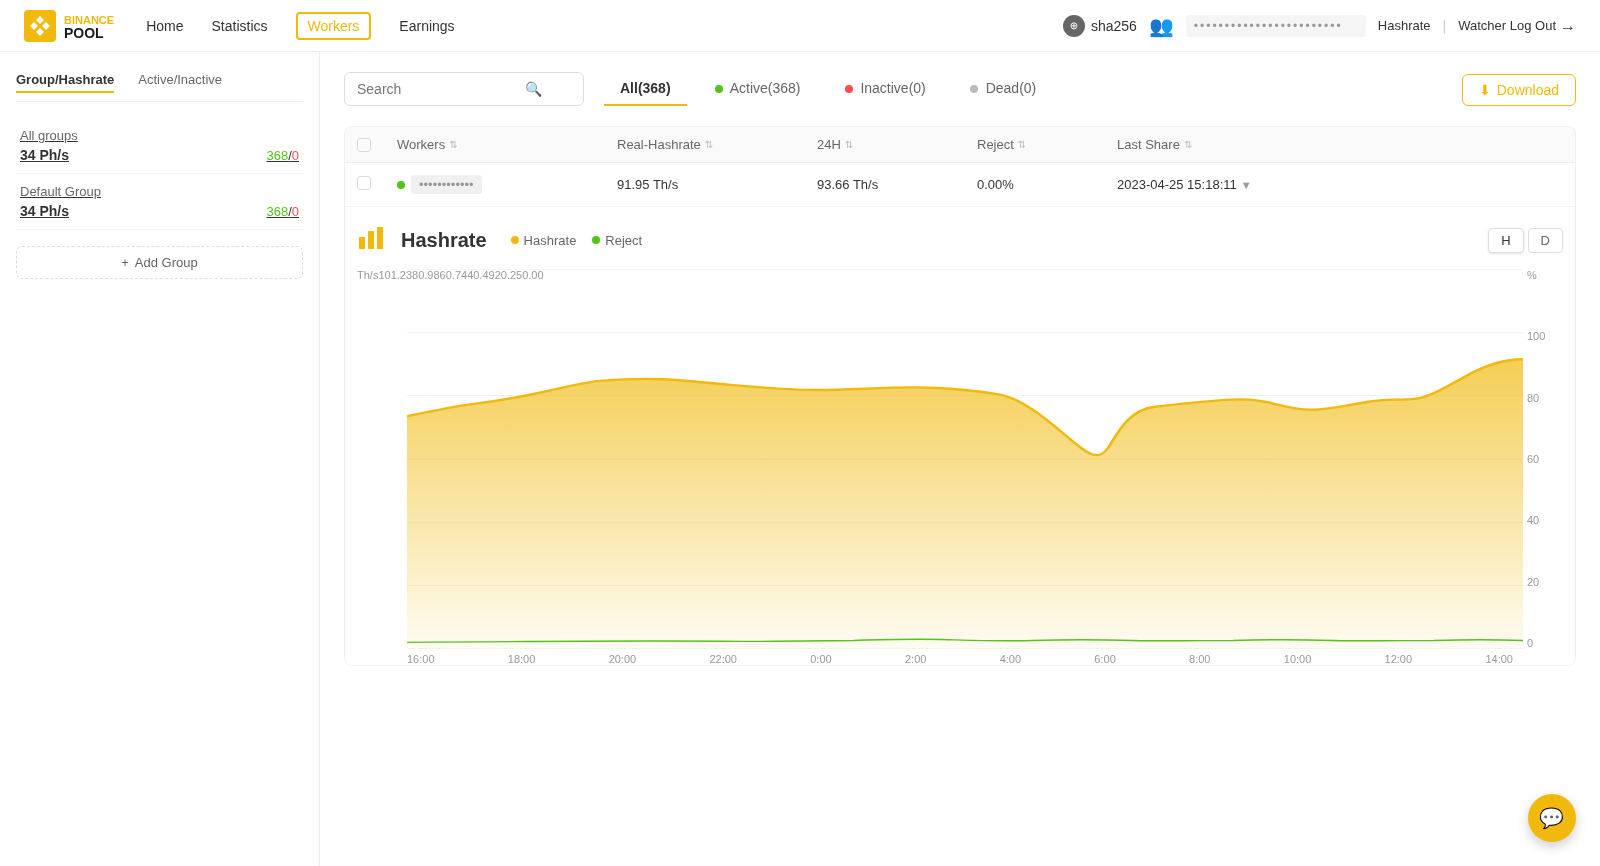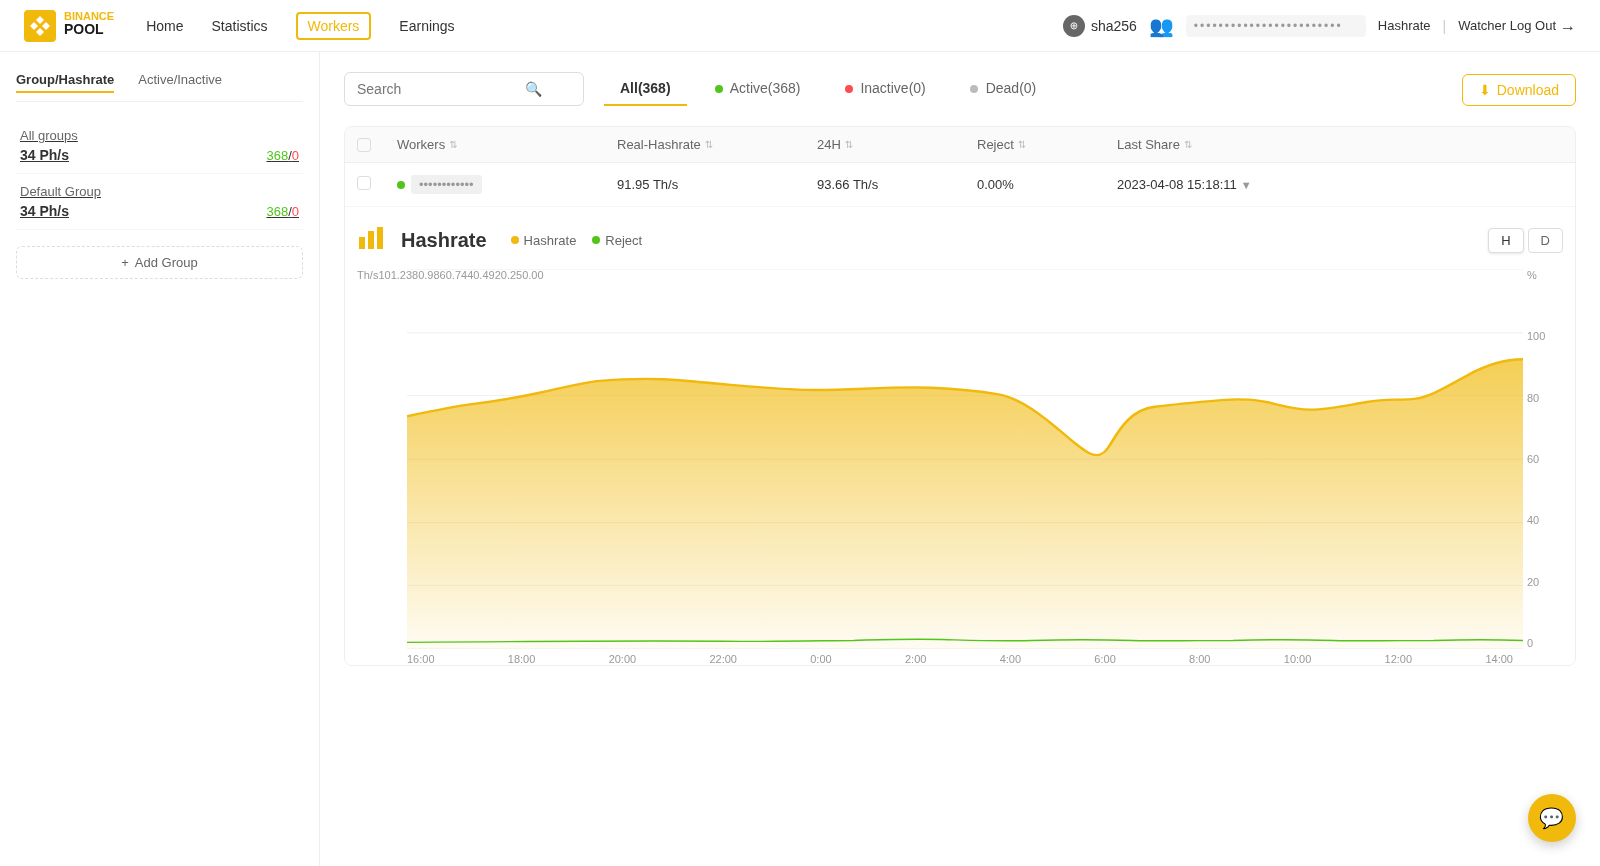--- a/index.html
+++ b/index.html
@@ -3,21 +3,21 @@
   <meta charset="utf-8">
   <style>
     * { box-sizing: border-box; margin: 0; padding: 0; }
     body { font-family: -apple-system, BlinkMacSystemFont, 'Segoe UI', sans-serif; background: #fff; color: #333; font-size: 14px; }
 
     
     .navbar {
       display: flex; align-items: center; padding: 0 24px; height: 52px;
       border-bottom: 1px solid #eee; background: #fff;
     }
-    .logo { display: flex; align-items: flex-start; gap: 8px; margin-right: 32px; text-decoration: none; }
+    .logo { display: flex; align-items: flex-end; gap: 8px; margin-right: 32px; text-decoration: none; }
     .logo-icon { width: 32px; height: 32px; }
     .logo-text { display: flex; flex-direction: column; line-height: 1.1; }
     .logo-binance { font-size: 11px; font-weight: 700; color: #f0b90b; }
     .logo-pool { font-size: 14px; font-weight: 700; color: #1a1a1a; }
     .nav-links { display: flex; align-items: center; gap: 28px; flex: 1; }
     .nav-link { text-decoration: none; color: #333; font-size: 14px; font-weight: 500; }
     .nav-link.active {
       color: #f0b90b; border: 2px solid #f0b90b; border-radius: 4px;
       padding: 4px 10px;
     }
@@ -260,21 +260,21 @@
           <div class="td">
             <span>91.95 Th/s</span>
           </div>
           <div class="td">
             <span>93.66 Th/s</span>
           </div>
           <div class="td">
             <span>0.00%</span>
           </div>
           <div class="td td-expand">
-            <span>2023-04-08 15:18:11</span>
+            <span>2023-04-25 15:18:11</span>
             <span class="expand-arrow">▼</span>
           </div>
         </div>
 
         <div class="chart-section">
           <div class="chart-header">
             <span class="chart-icon">
               
               <svg width="28" height="28" viewBox="0 0 28 28">
                 <rect x="2" y="14" width="6" height="12" fill="#f0b90b"></rect>

